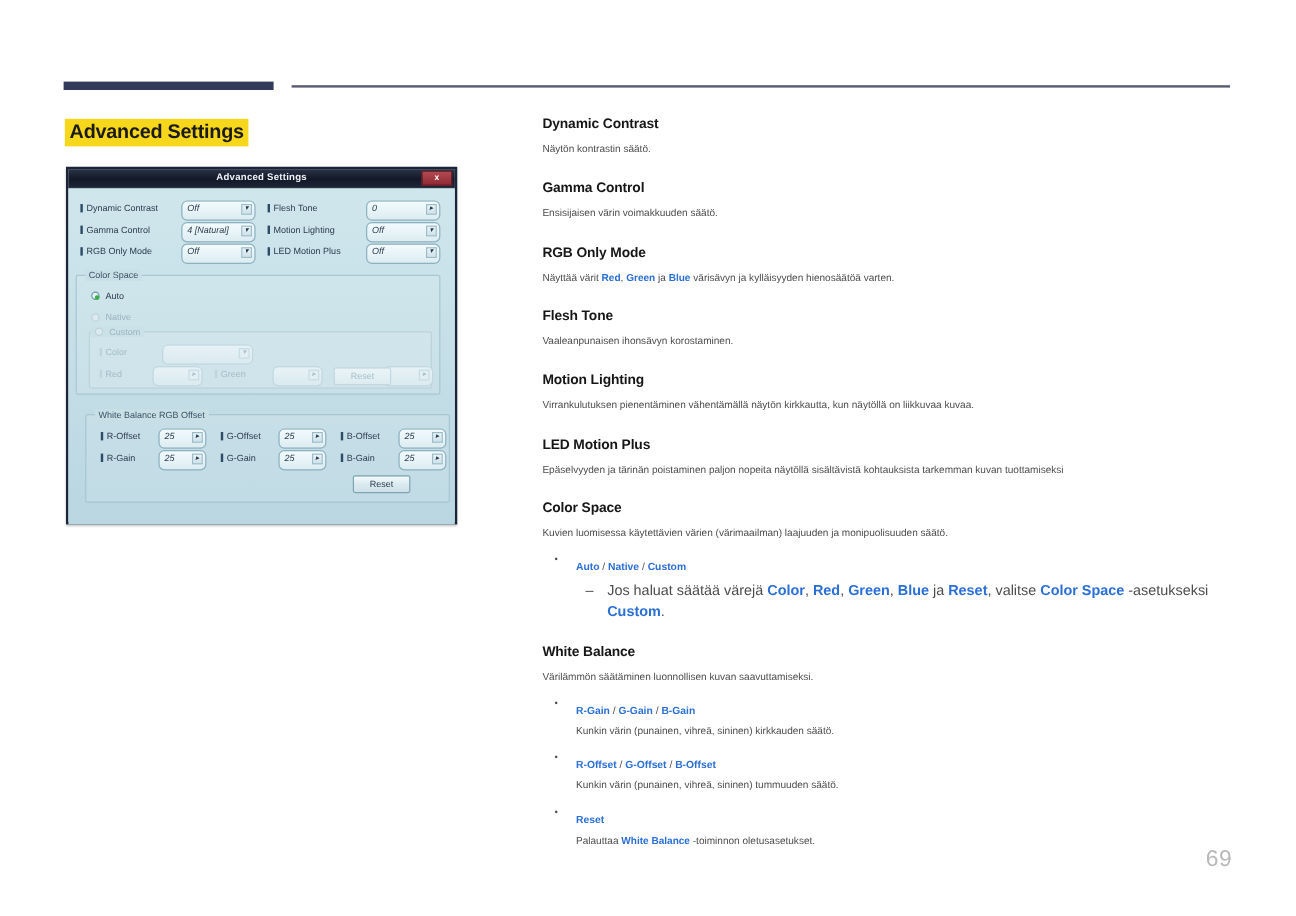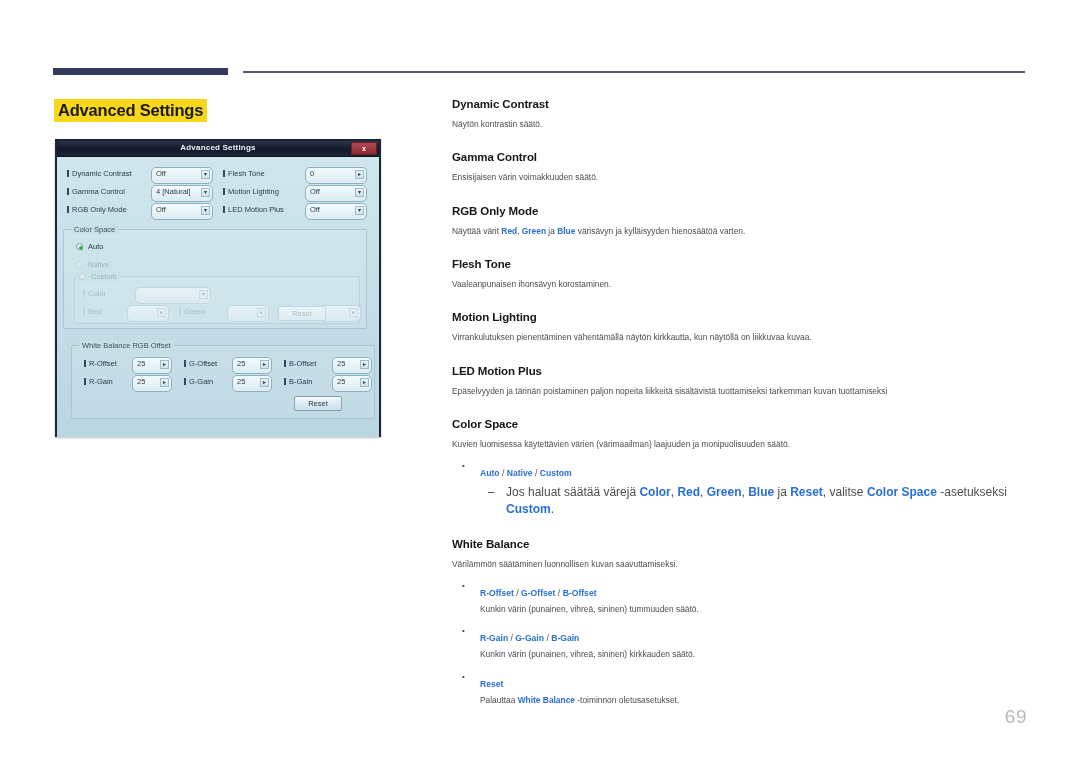--- a/index.html
+++ b/index.html
@@ -73,21 +73,21 @@
     content: ""; display: inline-block;
     width: 2px; height: 7px; background: #2d4a66;
     margin-right: 3px; vertical-align: -1px;
   }
   .fctl {
     position: absolute; top: -2px;
     height: 17px;
     background: linear-gradient(180deg,#f2fbfd 0%, #dcecf2 100%);
     border: 1px solid #8fb2c0;
     border-radius: 5px;
-    font-size: 7.5px; color: #2c3b4d;
+    font-size: 7.5px; color: #2c3b4d; font-style: italic;
   }
   .fctl .val { position: absolute; left: 4px; top: 1px; }
   .fctl .arw {
     position: absolute; right: 2px; top: 2px;
     width: 9px; height: 9px;
     background: linear-gradient(180deg,#e8f4f8 0%,#cfe2ea 100%);
     border: 1px solid #9dbcc8;
     color: #2c3b4d; font-size: 6px; line-height: 7px; text-align: center;
   }
 
@@ -372,47 +372,47 @@
       <p class="d">Vaaleanpunaisen ihonsävyn korostaminen.</p>
     </div>
 
     <div class="blk">
       <h3 class="h">Motion Lighting</h3>
       <p class="d">Virrankulutuksen pienentäminen vähentämällä näytön kirkkautta, kun näytöllä on liikkuvaa kuvaa.</p>
     </div>
 
     <div class="blk">
       <h3 class="h">LED Motion Plus</h3>
-      <p class="d">Epäselvyyden ja tärinän poistaminen paljon nopeita liikkeitä sisältävistä tuottamiseksi tarkemman kuvan tuottamiseksi</p>
+      <p class="d">Epäselvyyden ja tärinän poistaminen paljon nopeita näytöllä sisältävistä kohtauksista tarkemman kuvan tuottamiseksi</p>
     </div>
 
     <div class="blk">
       <h3 class="h">Color Space</h3>
       <p class="d">Kuvien luomisessa käytettävien värien (värimaailman) laajuuden ja monipuolisuuden säätö.</p>
       <ul class="bl">
         <li>
           <span class="lead"><span class="b">Auto</span><span class="sep"> / </span><span class="b">Native</span><span class="sep"> / </span><span class="b">Custom</span></span>
           <ul class="dl">
             <li><span>Jos haluat säätää värejä </span><span class="b">Color</span><span>, </span><span class="b">Red</span><span>, </span><span class="b">Green</span><span>, </span><span class="b">Blue</span><span> ja </span><span class="b">Reset</span><span>, valitse </span><span class="b">Color Space</span><span> -asetukseksi </span><span class="b">Custom</span><span>.</span></li>
           </ul>
         </li>
       </ul>
     </div>
 
     <div class="blk">
       <h3 class="h">White Balance</h3>
       <p class="d">Värilämmön säätäminen luonnollisen kuvan saavuttamiseksi.</p>
       <ul class="bl">
         <li>
+          <span class="lead"><span class="b">R-Gain</span><span class="sep"> / </span><span class="b">G-Gain</span><span class="sep"> / </span><span class="b">B-Gain</span></span>
+          <p class="sub">Kunkin värin (punainen, vihreä, sininen) kirkkauden säätö.</p>
+        </li>
+        <li>
           <span class="lead"><span class="b">R-Offset</span><span class="sep"> / </span><span class="b">G-Offset</span><span class="sep"> / </span><span class="b">B-Offset</span></span>
           <p class="sub">Kunkin värin (punainen, vihreä, sininen) tummuuden säätö.</p>
-        </li>
-        <li>
-          <span class="lead"><span class="b">R-Gain</span><span class="sep"> / </span><span class="b">G-Gain</span><span class="sep"> / </span><span class="b">B-Gain</span></span>
-          <p class="sub">Kunkin värin (punainen, vihreä, sininen) kirkkauden säätö.</p>
         </li>
         <li>
           <span class="lead">Reset</span>
           <p class="sub"><span>Palauttaa </span><span class="b">White Balance</span><span> -toiminnon oletusasetukset.</span></p>
         </li>
       </ul>
     </div>
 
   </div>
 

